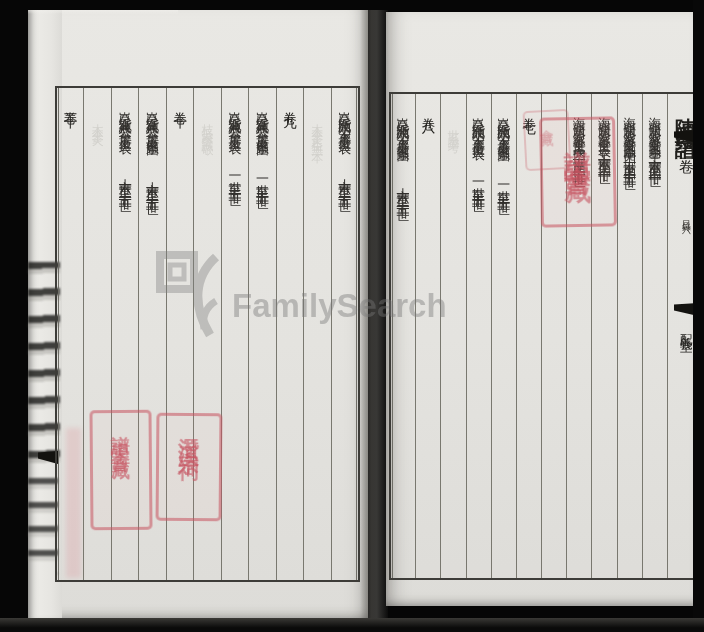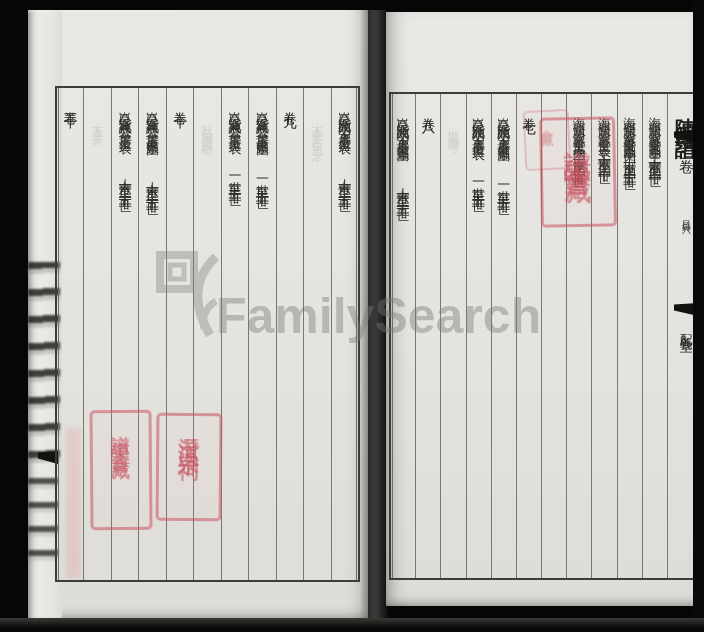--- a/index.html
+++ b/index.html
@@ -72,22 +72,22 @@
   .seal-right-sm{left:524px;top:110px;width:42px;height:56px;opacity:.5;transform:rotate(-3deg);border-width:2px;}
   .seal-right-sm .stext{font-size:13px;letter-spacing:4px;height:44px;}
   .seal-left-sq{left:156px;top:413px;width:60px;height:102px;transform:rotate(.5deg);}
   .seal-left-sq .stext{font-size:21px;letter-spacing:7px;height:92px;}
   .seal-left-tall{left:90px;top:410px;width:56px;height:114px;transform:rotate(-.5deg);}
   .seal-left-tall .stext{font-size:19px;letter-spacing:8px;height:100px;}
 
   
   .wm{position:absolute;pointer-events:none;}
   .wm-logo{left:146px;top:243px;width:100px;height:100px;opacity:.38;}
-  .wm-text{left:216px;top:287px;font-family:"Liberation Sans","DejaVu Sans",sans-serif;
-    font-size:50px;font-weight:700;color:rgba(118,118,118,.42);letter-spacing:0;}
+  .wm-text{left:232px;top:287px;font-family:"Liberation Sans","DejaVu Sans",sans-serif;
+    font-size:33px;font-weight:700;color:rgba(118,118,118,.42);letter-spacing:0;}
 </style>
 </head>
 <body>
 
 <div class="stage">
 
   <div class="page page-left"></div>
   <div class="page page-right"></div>
   <div class="gutter"></div>
   <div class="edge-stack"></div>

